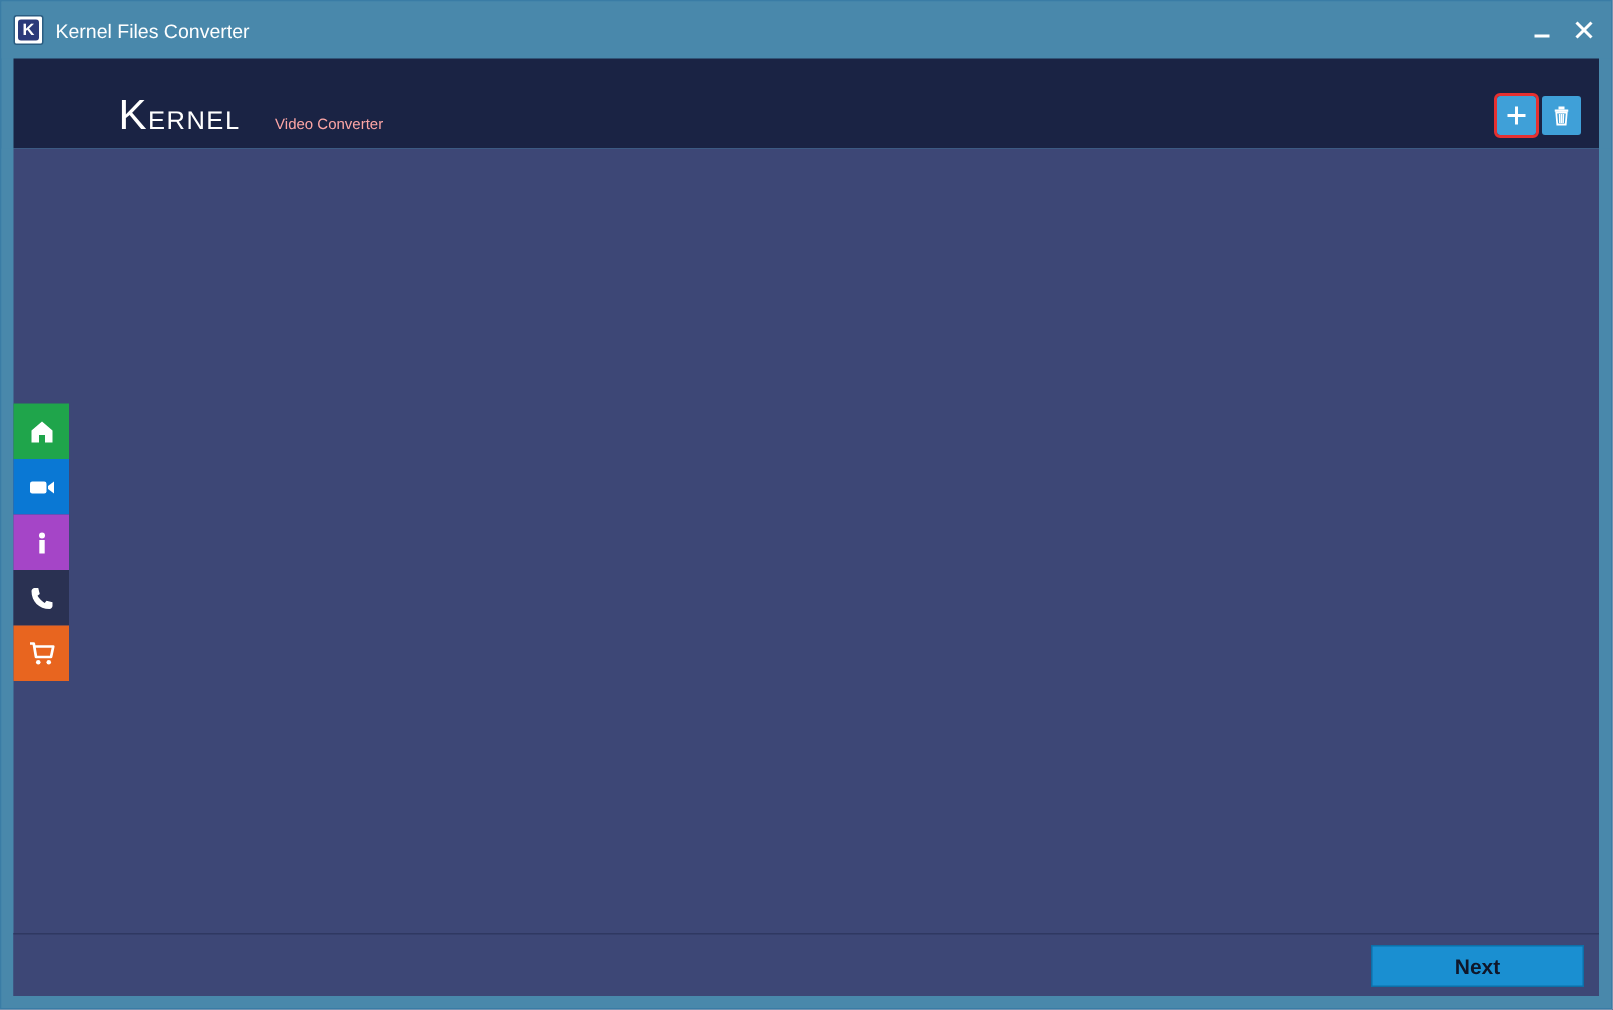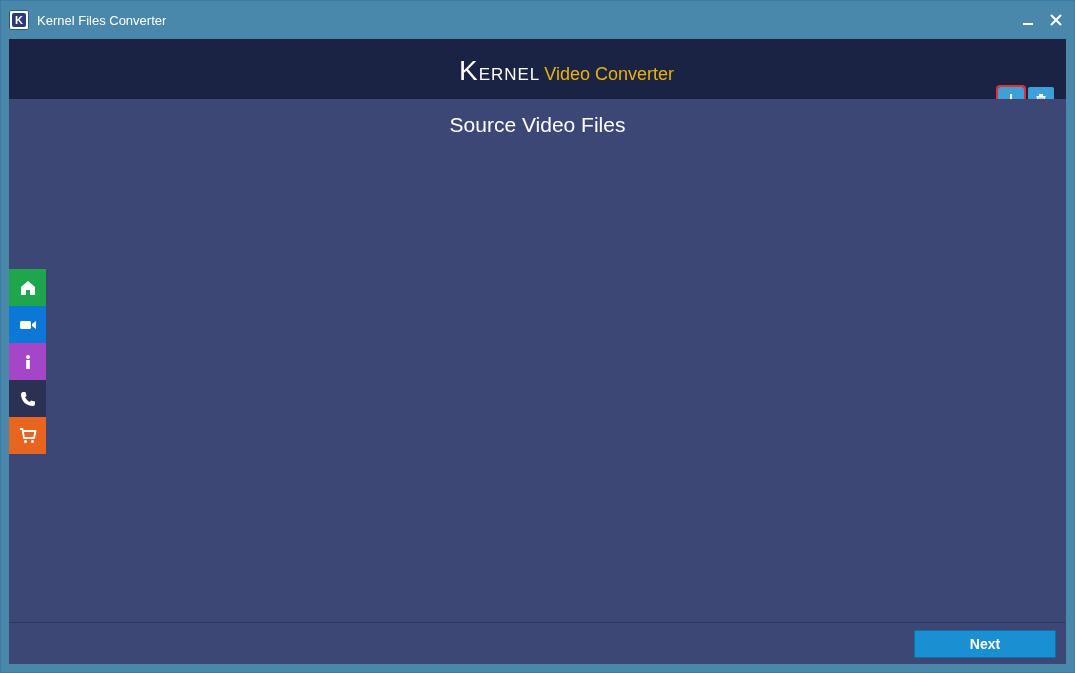--- a/index.html
+++ b/index.html
@@ -73,41 +73,40 @@
       color: #fff;
     }
     .app-header {
       height: 60px;
       background: #1a2344;
       display: flex;
       align-items: center;
       padding: 16px 12px 0 70px;
       position: relative;
       margin: 0 8px;
-      flex-direction: column;
     }
     .brand {
       display: flex;
       align-items: baseline;
       color: #fff;
     }
     .brand-kernel {
       font-size: 24px;
       font-weight: 300;
       font-variant: small-caps;
       letter-spacing: 1px;
     }
     .brand-kernel .bigK {
       font-size: 28px;
       font-weight: 400;
     }
     .brand-sub {
-      font-size: 18px;
-      margin-left: 4px;
-      color: #eab308;
+      font-size: 10px;
+      margin-left: 23px;
+      color: #fca5a5;
     }
     .header-actions {
       margin-left: auto;
       display: flex;
       gap: 4px;
       align-items: center;
     }
     .icon-btn {
       width: 26px;
       height: 26px;
@@ -171,21 +170,21 @@
       align-items: center;
       justify-content: flex-end;
       padding: 0 10px;
       border-top: 1px solid #2f3861;
     }
     .next-btn {
       width: 142px;
       height: 28px;
       background: #1a8fd1;
       border: 1px solid #0d6fa8;
-      color: #ffffff;
+      color: #0f172a;
       font-size: 14px;
       font-weight: bold;
       display: flex;
       align-items: center;
       justify-content: center;
       cursor: pointer;
     }
     svg { display: block; }
   </style>
 </head>
@@ -233,21 +232,20 @@
           <line x1="5.7" y1="6" x2="5.9" y2="12" stroke="#fff" stroke-width="1"></line>
           <line x1="7" y1="6" x2="7" y2="12" stroke="#fff" stroke-width="1"></line>
           <line x1="8.3" y1="6" x2="8.1" y2="12" stroke="#fff" stroke-width="1"></line>
         </svg>
       </div>
     </div>
   </div>
 
   <div class="content-wrap">
     <div class="main-panel">
-      <div class="panel-title">Source Video Files</div>
 
       <div class="side-tabs">
         <div class="side-tab tab-green">
           <svg width="18" height="18" viewBox="0 0 18 18">
             <path d="M9 2 L16 8 L16 16 L11 16 L11 11 L7 11 L7 16 L2 16 L2 8 Z" fill="#fff"></path>
           </svg>
         </div>
         <div class="side-tab tab-blue">
           <svg width="18" height="18" viewBox="0 0 18 18">
             <rect x="1" y="5" width="11" height="8" rx="1.5" fill="#fff"></rect>

